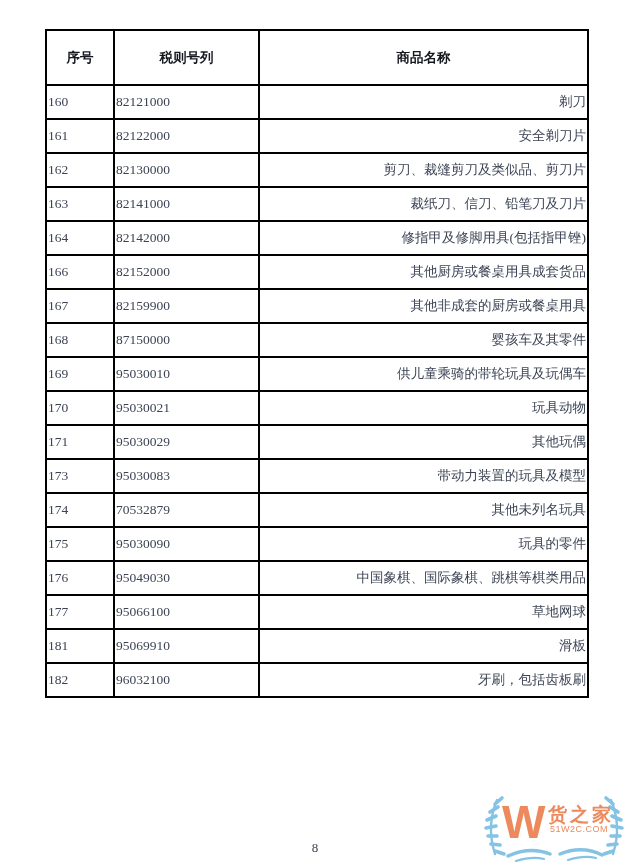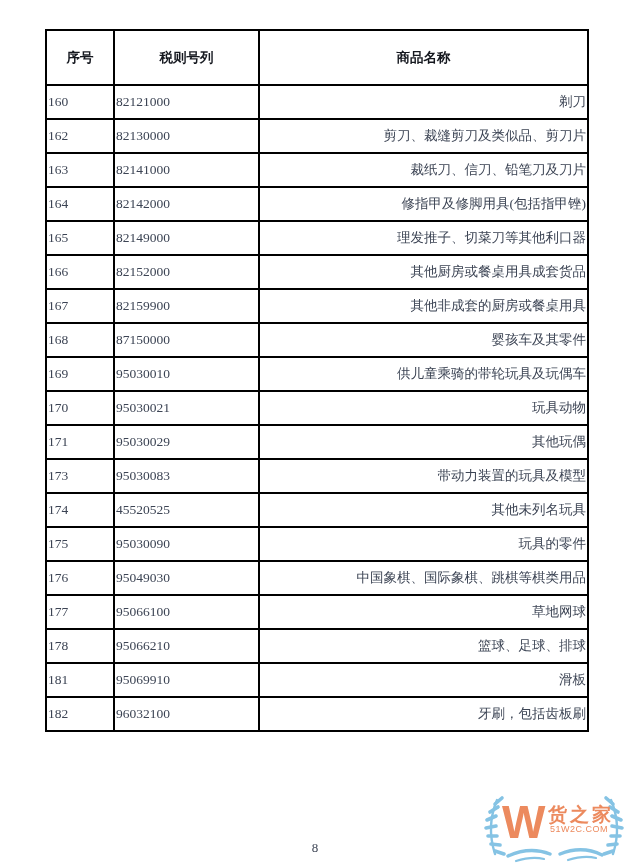--- a/index.html
+++ b/index.html
@@ -72,40 +72,40 @@
         <th>商品名称</th>
       </tr>
     </thead>
     <tbody>
         <tr>
           <td class="col-index">160</td>
           <td class="col-code">82121000</td>
           <td class="col-name">剃刀</td>
         </tr>
         <tr>
+          <td class="col-index">161</td>
+          <td class="col-code">82122000</td>
+          <td class="col-name">安全剃刀片</td>
+        </tr>
+        <tr>
           <td class="col-index">162</td>
           <td class="col-code">82130000</td>
           <td class="col-name">剪刀、裁缝剪刀及类似品、剪刀片</td>
         </tr>
         <tr>
           <td class="col-index">163</td>
           <td class="col-code">82141000</td>
           <td class="col-name">裁纸刀、信刀、铅笔刀及刀片</td>
         </tr>
         <tr>
           <td class="col-index">164</td>
           <td class="col-code">82142000</td>
           <td class="col-name">修指甲及修脚用具(包括指甲锉)</td>
         </tr>
         <tr>
-          <td class="col-index">165</td>
-          <td class="col-code">82149000</td>
-          <td class="col-name">理发推子、切菜刀等其他利口器</td>
-        </tr>
-        <tr>
           <td class="col-index">166</td>
           <td class="col-code">82152000</td>
           <td class="col-name">其他厨房或餐桌用具成套货品</td>
         </tr>
         <tr>
           <td class="col-index">167</td>
           <td class="col-code">82159900</td>
           <td class="col-name">其他非成套的厨房或餐桌用具</td>
         </tr>
         <tr>
@@ -128,42 +128,37 @@
           <td class="col-code">95030029</td>
           <td class="col-name">其他玩偶</td>
         </tr>
         <tr>
           <td class="col-index">173</td>
           <td class="col-code">95030083</td>
           <td class="col-name">带动力装置的玩具及模型</td>
         </tr>
         <tr>
           <td class="col-index">174</td>
-          <td class="col-code">45520525</td>
+          <td class="col-code">70532879</td>
           <td class="col-name">其他未列名玩具</td>
         </tr>
         <tr>
           <td class="col-index">175</td>
           <td class="col-code">95030090</td>
           <td class="col-name">玩具的零件</td>
         </tr>
         <tr>
           <td class="col-index">176</td>
           <td class="col-code">95049030</td>
           <td class="col-name">中国象棋、国际象棋、跳棋等棋类用品</td>
         </tr>
         <tr>
           <td class="col-index">177</td>
           <td class="col-code">95066100</td>
           <td class="col-name">草地网球</td>
-        </tr>
-        <tr>
-          <td class="col-index">178</td>
-          <td class="col-code">95066210</td>
-          <td class="col-name">篮球、足球、排球</td>
         </tr>
         <tr>
           <td class="col-index">181</td>
           <td class="col-code">95069910</td>
           <td class="col-name">滑板</td>
         </tr>
         <tr>
           <td class="col-index">182</td>
           <td class="col-code">96032100</td>
           <td class="col-name">牙刷，包括齿板刷</td>

